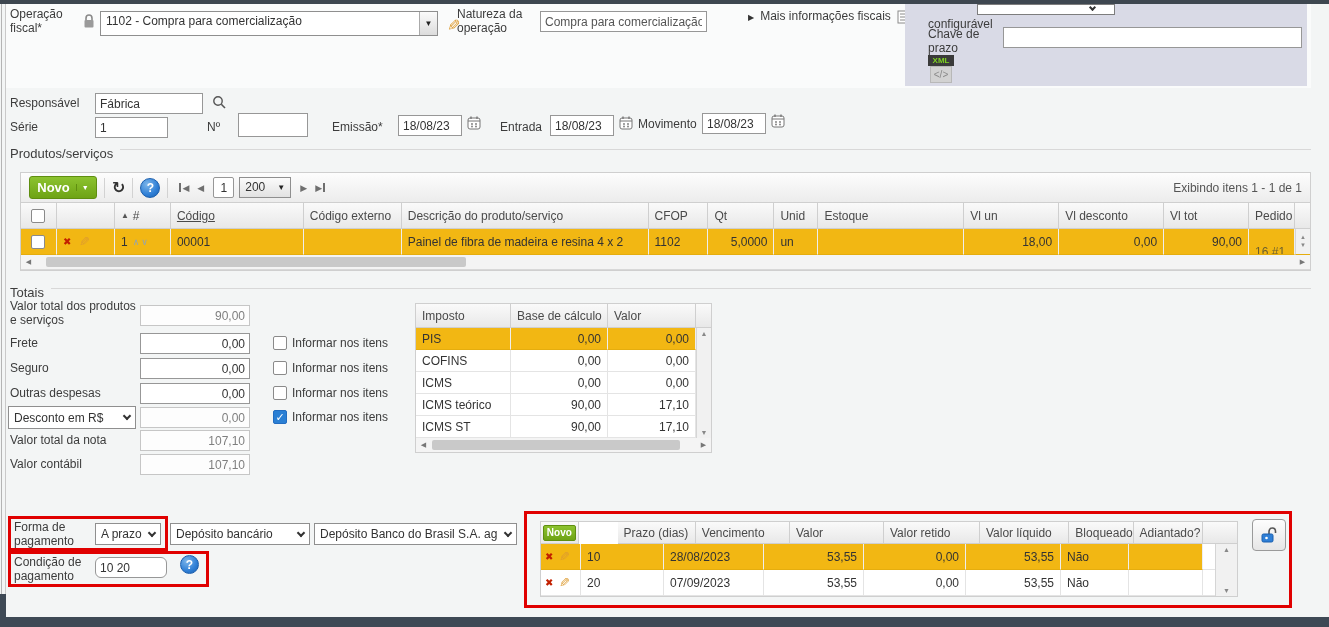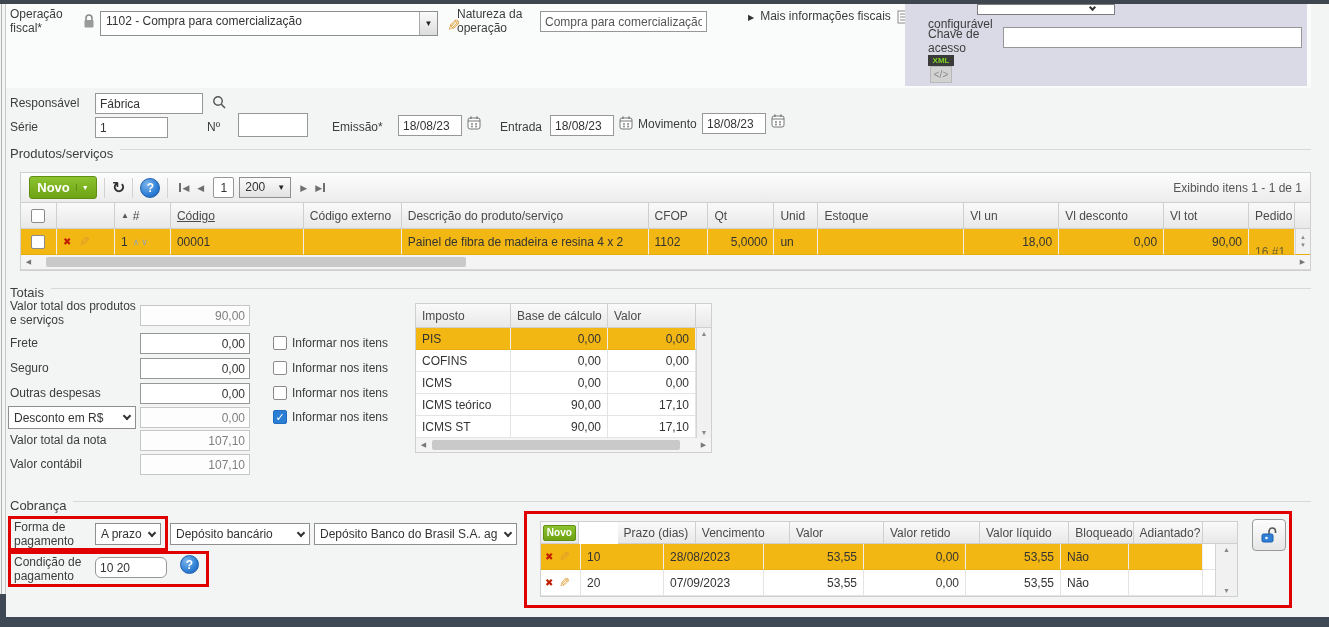--- a/index.html
+++ b/index.html
@@ -97,21 +97,21 @@
           <line x1="3" y1="10" x2="9" y2="10" stroke="#8a8a8a"></line>
         </svg>
     </span>
   </div>
 
   <div class="abs" style="left:905px;top:4px;width:402px;height:82px;background:#d9dae6;"></div>
   <div class="abs lbl" style="left:928px;top:18px;">configurável</div>
   <div class="sel2" style="left:977px;top:4px;width:138px;height:11px;border-color:#7d7d7d;">
     <span class="chev" style="width:5px;height:5px;margin-right:14px;margin-top:-4px;"></span>
   </div>
-  <div class="abs lbl" style="left:928px;top:28px;width:55px;">Chave de acesso</div>
+  <div class="abs lbl" style="left:928px;top:28px;width:55px;">Chave de prazo</div>
   <input class="inp" style="left: 1003px; top: 27px; width: 299px;">
   <div class="abs" style="left:928px;top:55px;width:26px;">
     <div style="background:#3a3a3a;color:#7dd321;font-size:8px;font-weight:bold;text-align:center;padding:1px 0;width:26px;">XML</div>
     <div style="background:#d2d2d2;border:1px solid #b8b8b8;color:#8a8a8a;font-size:10px;text-align:center;width:22px;height:17px;line-height:16px;margin-left:2px;">&lt;/&gt;</div>
   </div>
 
   <div class="abs lbl" style="left:10px;top:97px;">Responsável</div>
   <input class="inp" style="left: 95px; top: 93px; width: 108px;" value="Fábrica">
   <span class="abs" style="left:212px;top:95px;">
     <svg width="15" height="15" viewBox="0 0 15 15">
@@ -332,24 +332,20 @@
       <span>▲</span>
       <span>▼</span>
     </div>
     <div class="hscroll" style="height:14px;border-left:none;border-right:none;border-bottom:none;">
       <span class="hs-arrow">◀</span>
       <span class="hs-thumb" style="left:16px;width:248px;"></span>
       <span class="hs-arrow" style="margin-left:auto;">▶</span>
     </div>
   </div>
 
-  <div class="legend" style="left:10px;top:498px;width:1301px;">
-    <span class="t">Cobrança</span>
-    <span class="line"></span>
-  </div>
 
   <div class="abs lbl" style="left:14px;top:521px;width:76px;">Forma de pagamento</div>
   <div class="sel2" style="left:95px;top:523px;width:66px;height:22px;">
     <span>A prazo</span>
     <span class="chev"></span>
   </div>
   <div class="sel2" style="left:170px;top:523px;width:140px;height:22px;">
     <span style="white-space:nowrap;overflow:hidden;">Depósito bancário</span>
     <span class="chev"></span>
   </div>

